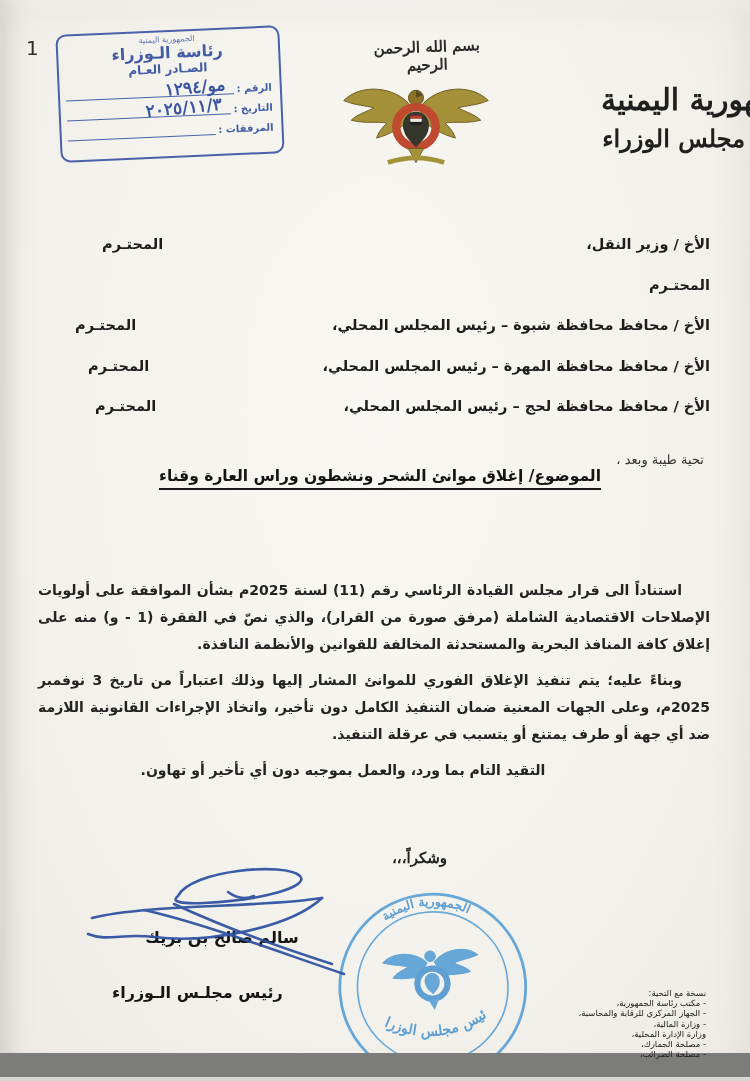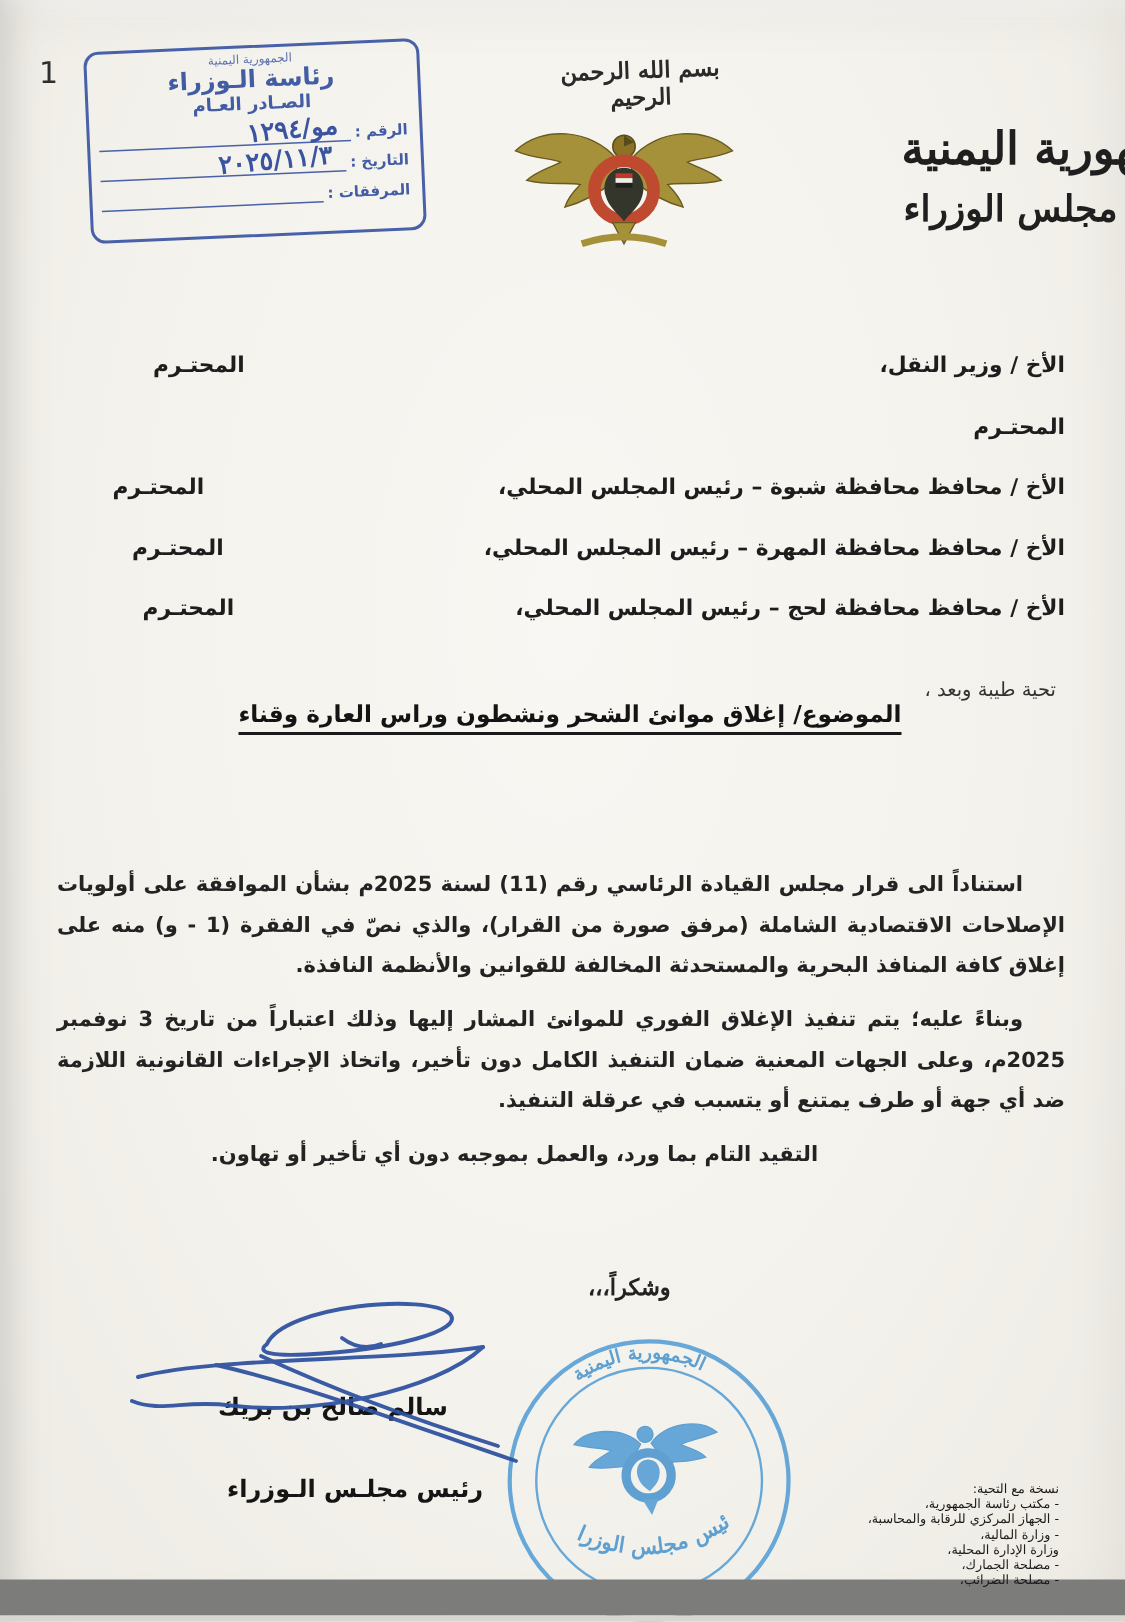--- a/index.html
+++ b/index.html
@@ -58,21 +58,21 @@
   .bodytext p{direction:rtl;text-align:justify;text-justify:inter-word;margin:0 0 9px 0;
               font-size:14px;font-weight:bold;line-height:27px;color:#232323;}
   .bodytext p.ind{text-indent:28px;}
   .bodytext p.last{text-align:center;padding-left:0;padding-right:62px;margin-top:1px;}
 
   .thanks{position:absolute;top:849px;left:392px;font-size:15px;font-weight:bold;color:#222;
           font-family:Liberation Sans, sans-serif;}
 
   .sig-name{position:absolute;top:928px;left:122px;width:200px;text-align:center;
             font-weight:bold;font-size:16px;color:#151515;z-index:3;}
-  .sig-title{position:absolute;top:983px;left:112px;width:210px;text-align:right;
+  .sig-title{position:absolute;top:983px;left:112px;width:210px;text-align:left;
              font-weight:bold;font-size:16px;color:#151515;z-index:3;}
   .sig-svg{position:absolute;top:862px;left:78px;z-index:4;}
 
   .round-stamp{position:absolute;top:888px;left:320px;z-index:2;transform:rotate(-5deg);opacity:.9;}
 
   
   .cc{position:absolute;top:988px;right:44px;text-align:right;direction:rtl;z-index:7;
       font-size:8.5px;line-height:10.2px;color:#1b1b1b;}
   .cc .cc-title{font-weight:normal;}
 

